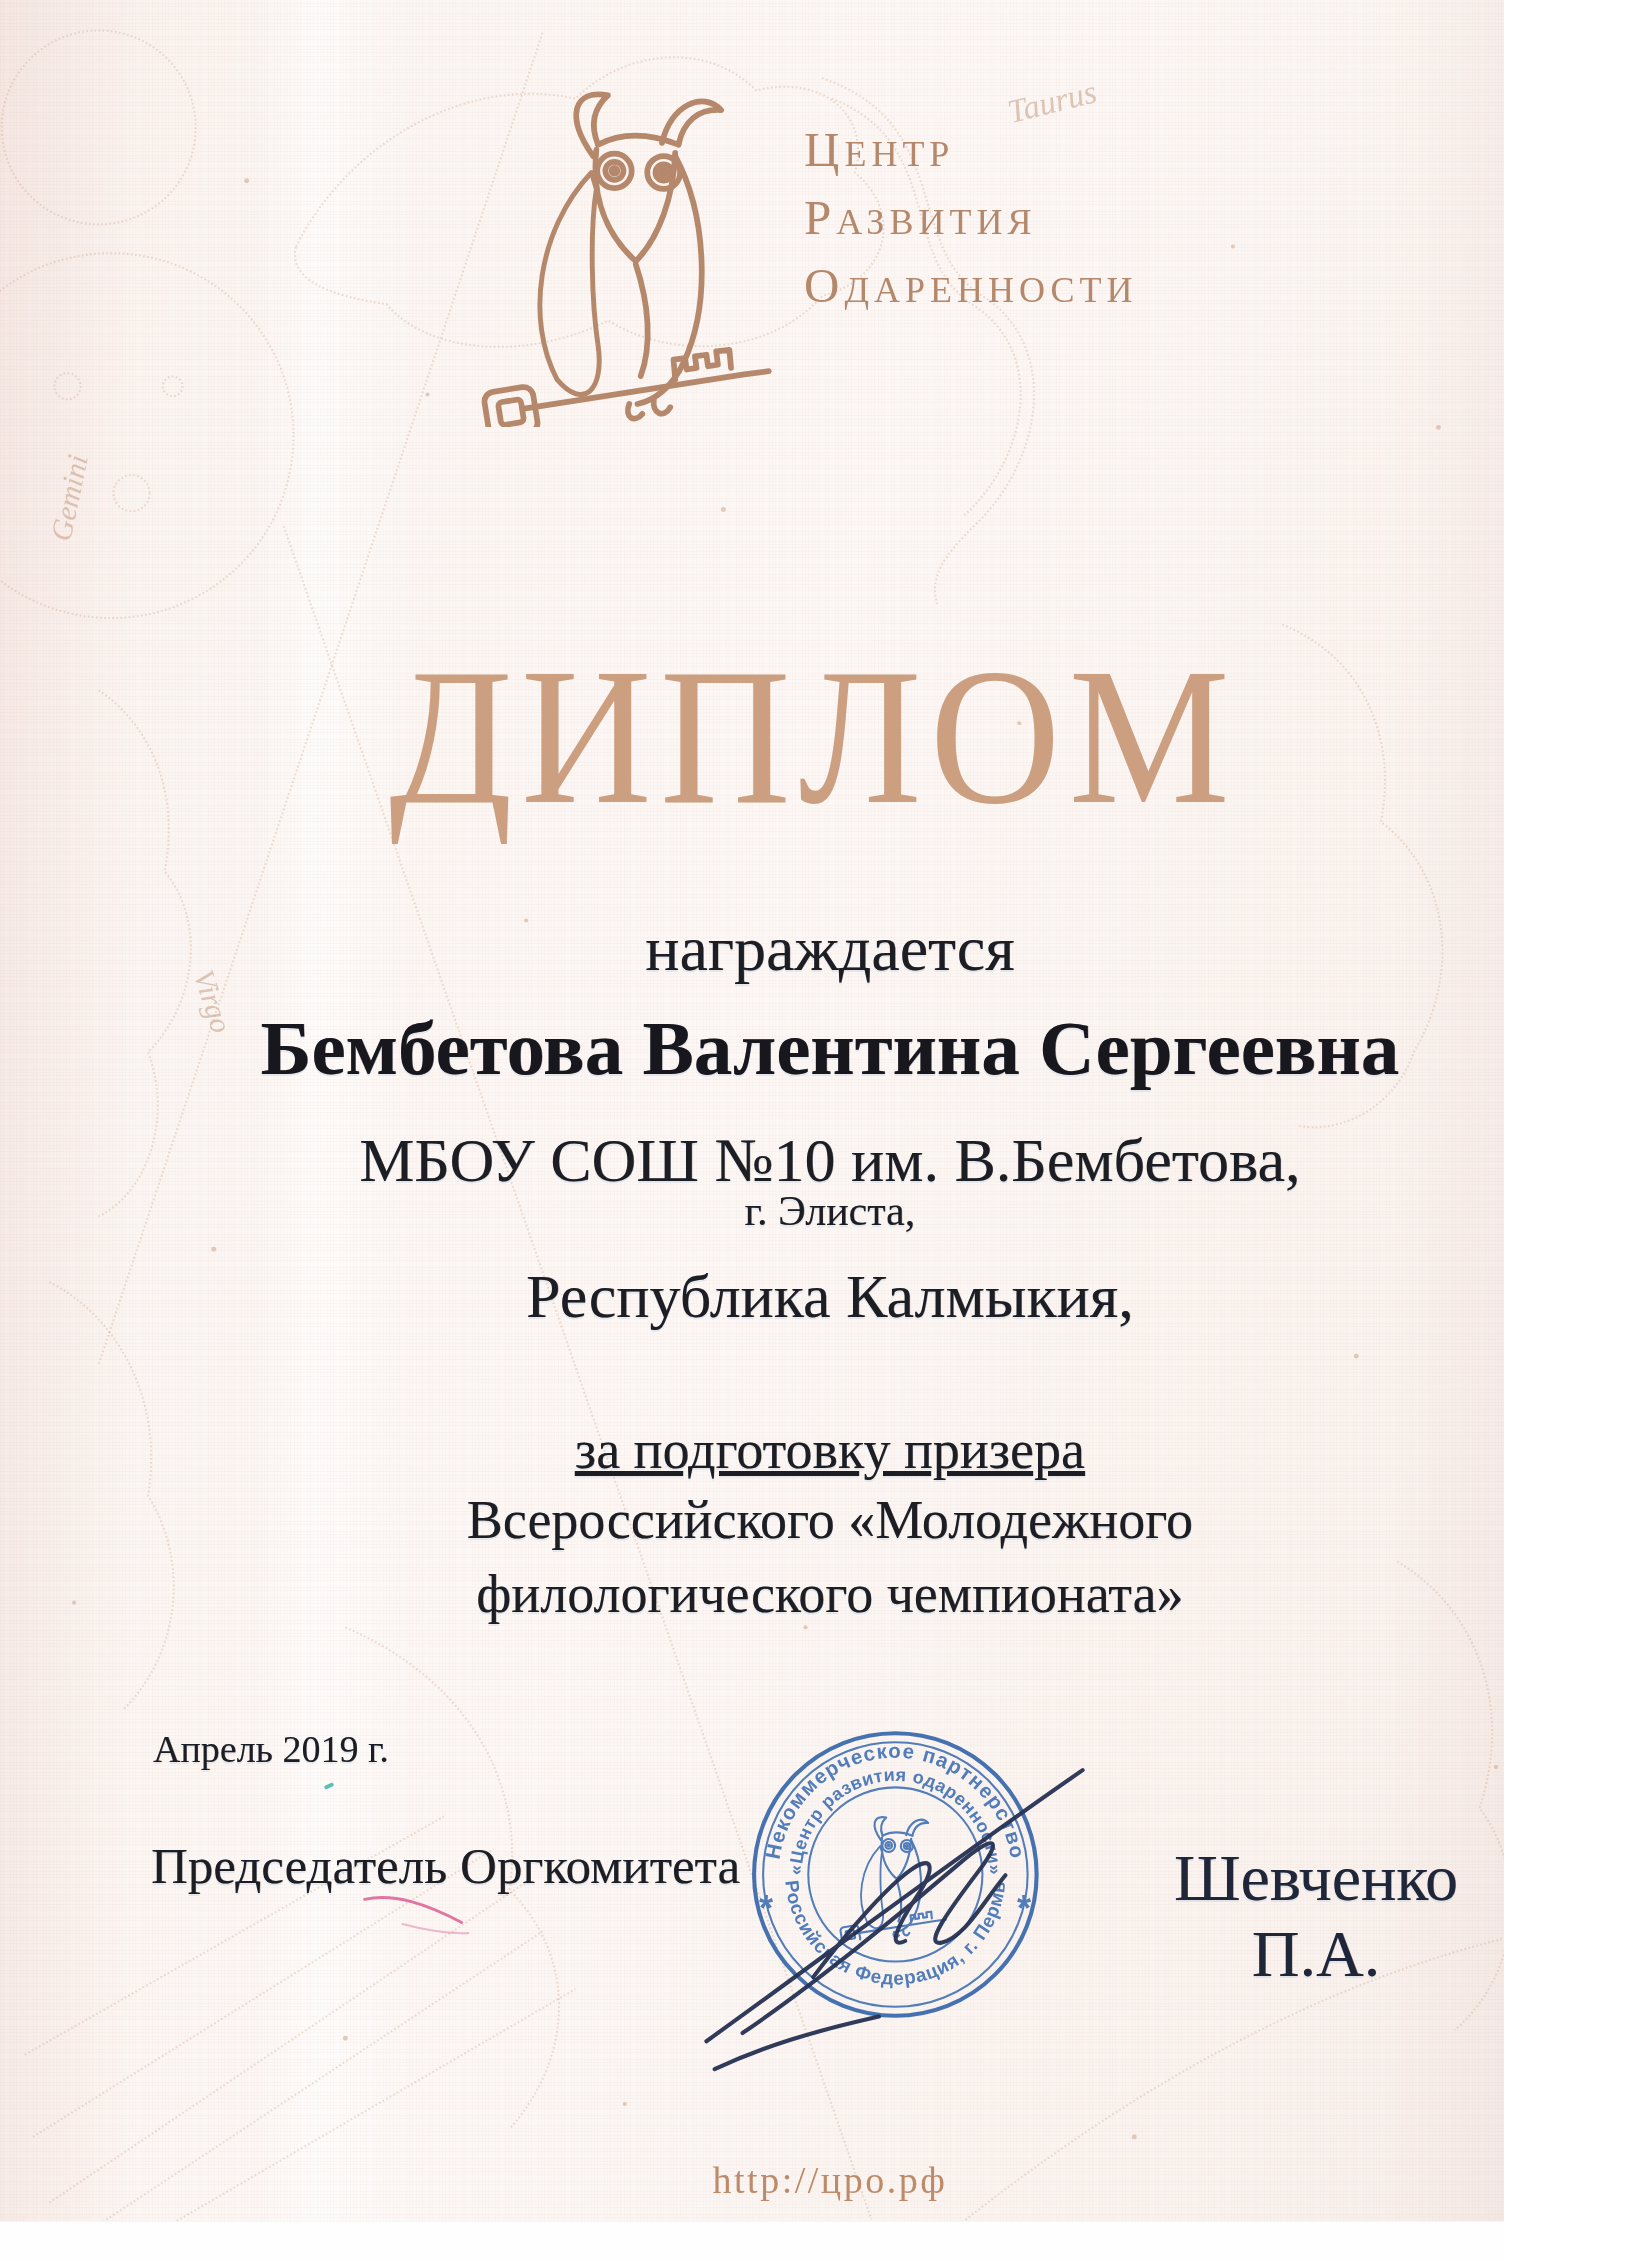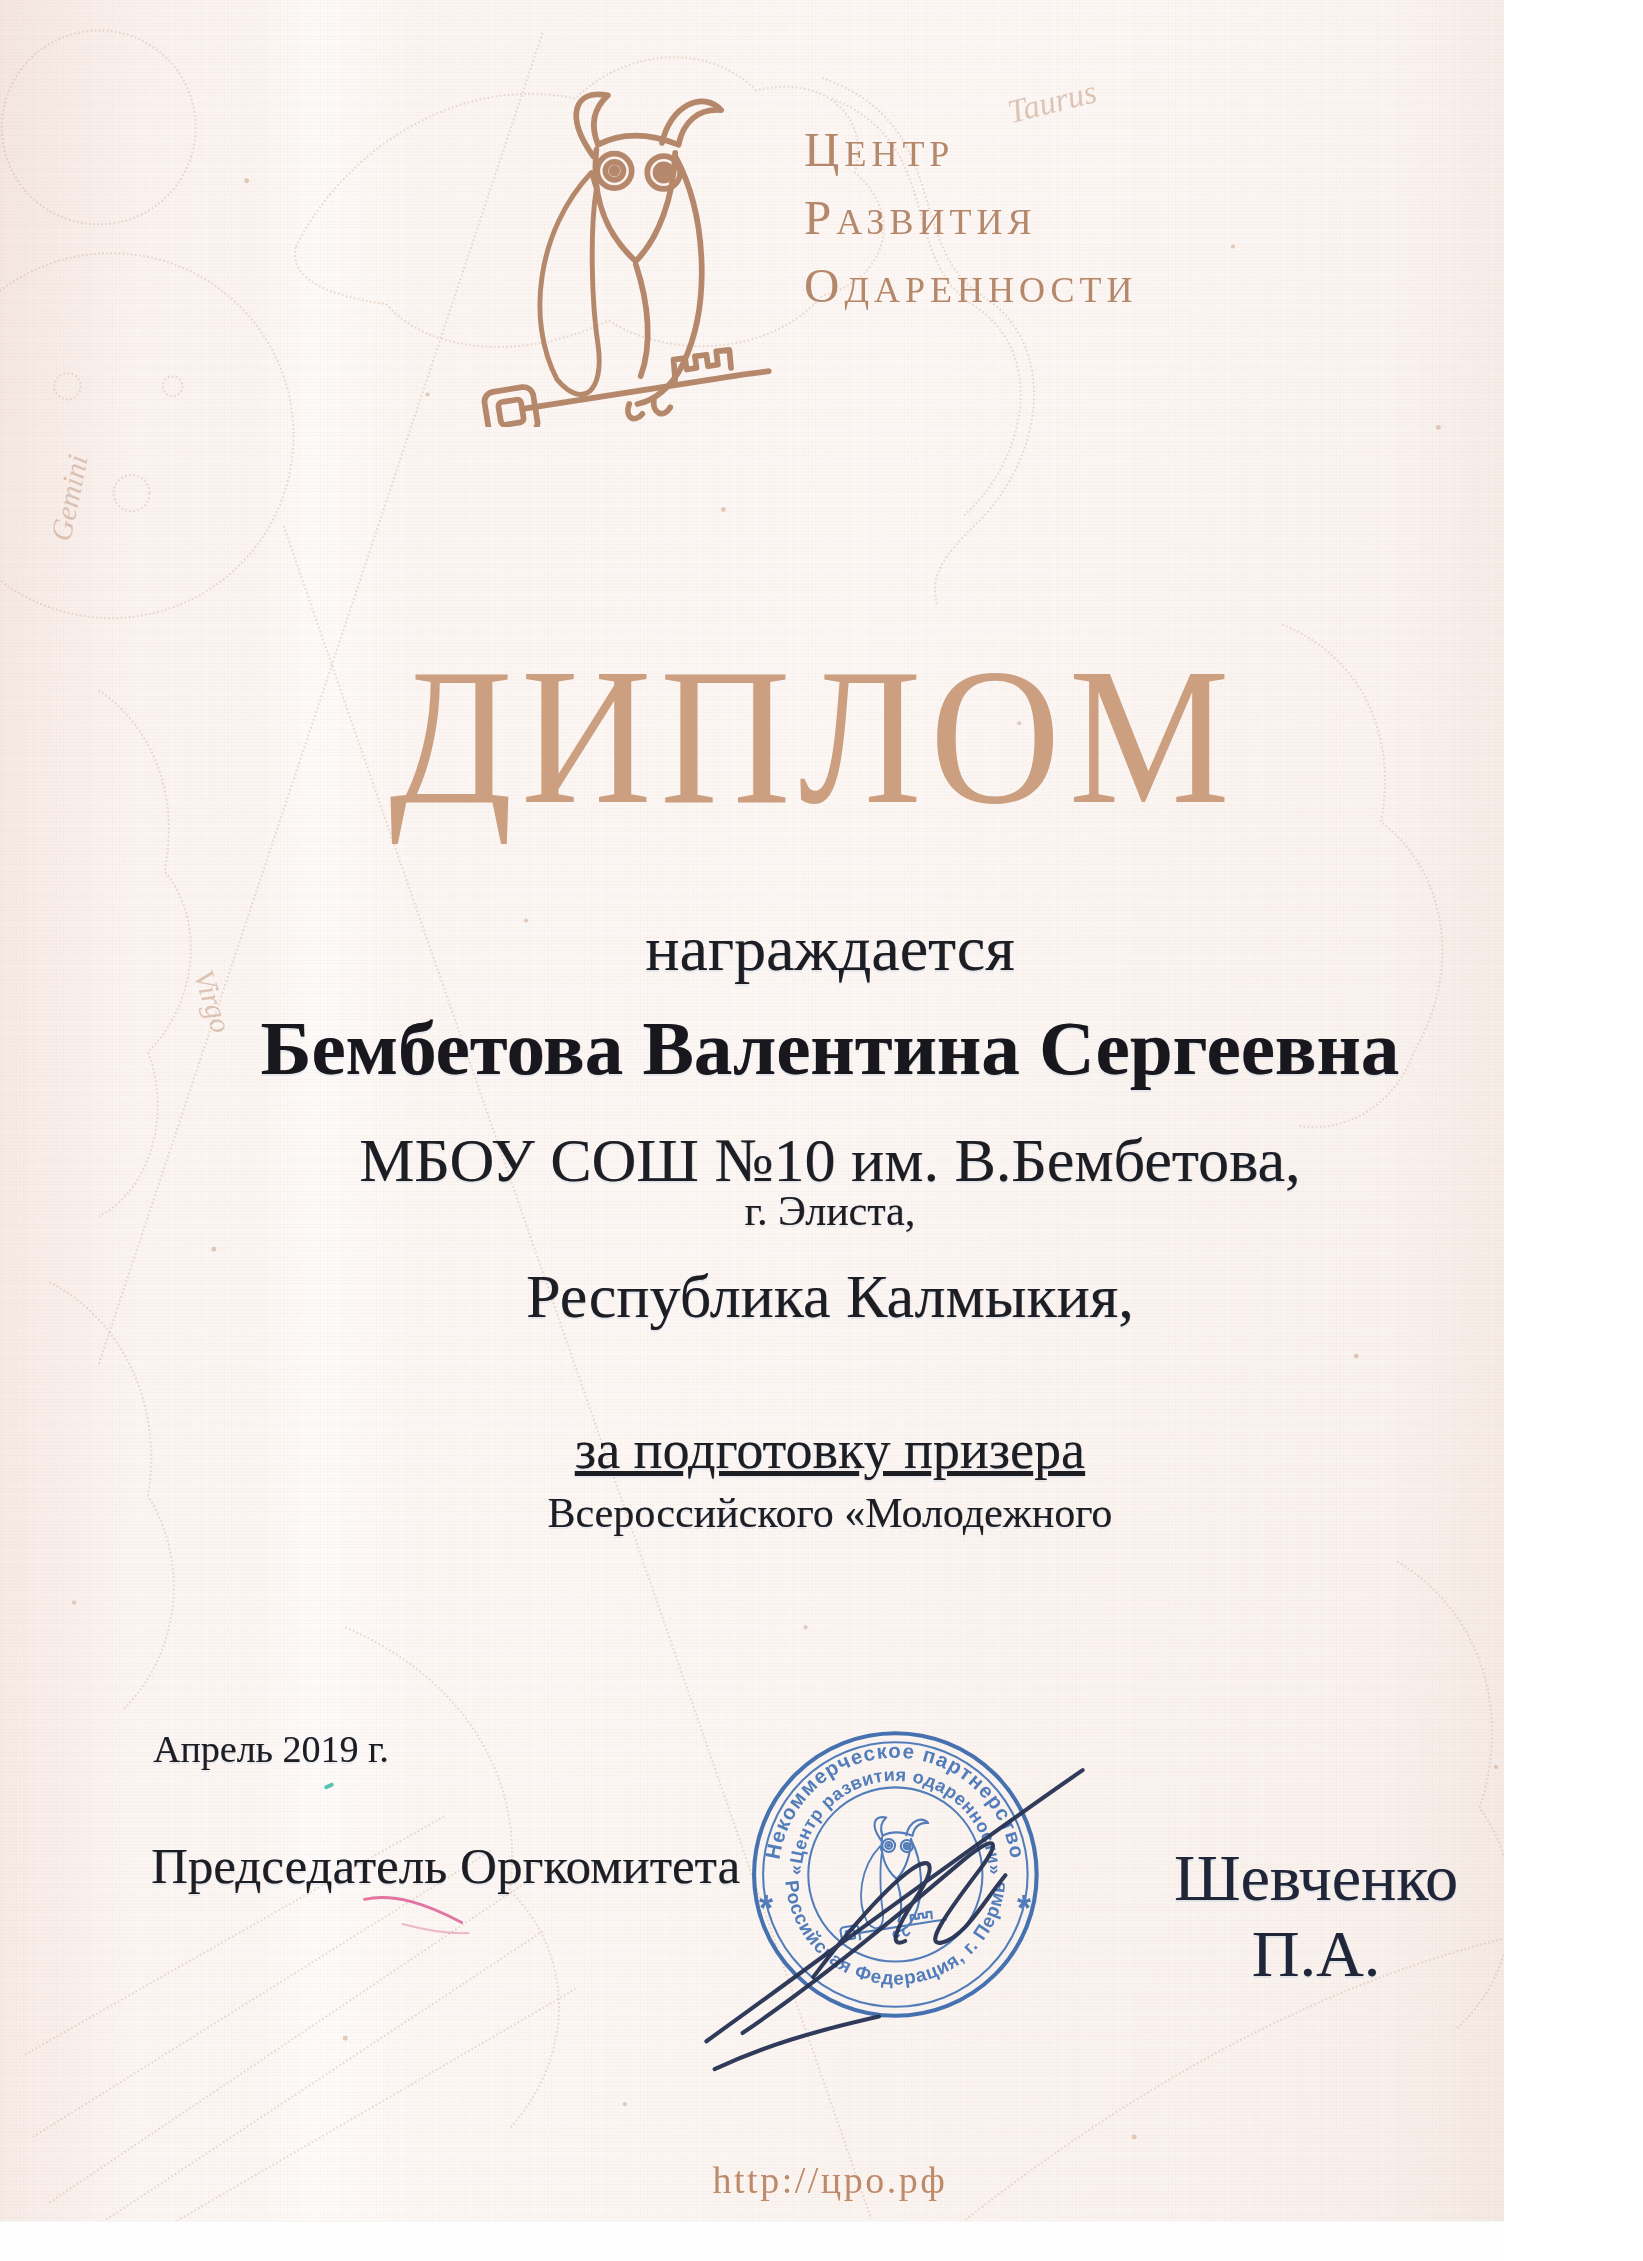--- a/index.html
+++ b/index.html
@@ -38,21 +38,21 @@
     transform:scaleY(1.08); transform-origin:top center; font-weight:normal;
     left:-16.4px; width:1660px; text-align:center;
   }
 
   .award-verb{top:912px; font-size:64px;}
   .recipient {top:1004px; font-size:77px; font-weight:bold; color:#17171d;}
   .school    {top:1125px; font-size:62px;}
   .city      {top:1187px; font-size:42px;}
   .region    {top:1261px; font-size:62px;}
   .reason1   {top:1419px; font-size:54px;text-decoration:underline;}
-  .reason2   {top:1489px; font-size:42px;}
+  .reason2   {top:1489px; font-size:54px;}
   .reason3   {top:1563px; font-size:54px;}
 
   .date-line   {left:153px; top:1727px; font-size:38px;}
   .signer-title{left:151px; top:1837px; font-size:51px;}
   .signer-name {left:1128px; top:1840px; font-size:66px; color:#20263a;text-align:center;}
 
   .stamp-svg{left:690px; top:1714px; width:460px; height:362px; z-index:3;}
   .stamp-text{font-family:"Liberation Sans","DejaVu Sans",sans-serif; font-weight:bold; fill:#3b6db3;}
 
   .pen-mark{left:353px; top:1886px; width:140px; height:58px; z-index:3;}
@@ -155,20 +155,21 @@
 
     <div class="abs title">ДИПЛОМ</div>
 
     <div class="abs center-block ink award-verb">награждается</div>
     <div class="abs center-block ink recipient">Бембетова Валентина Сергеевна</div>
     <div class="abs center-block ink school">МБОУ СОШ №10 им. В.Бембетова,</div>
     <div class="abs center-block ink city">г. Элиста,</div>
     <div class="abs center-block ink region">Республика Калмыкия,</div>
     <div class="abs center-block ink reason1">за подготовку призера</div>
     <div class="abs center-block ink reason2">Всероссийского «Молодежного</div>
+    <div class="abs center-block ink reason3">филологического чемпионата»</div>
 
     <div class="abs ink date-line">Апрель 2019 г.</div>
     <div class="abs ink signer-title">Председатель Оргкомитета</div>
     <div class="abs ink signer-name">Шевченко П.А.</div>
 
     <svg class="abs stamp-svg" viewBox="0 0 560 440">
       <g opacity="0.88">
         <circle cx="250" cy="195" r="172" fill="none" stroke="#2e60a8" stroke-width="5"></circle>
         <circle cx="250" cy="195" r="161" fill="none" stroke="#3b6db3" stroke-width="2.5"></circle>
         <circle cx="250" cy="195" r="106" fill="none" stroke="#3b6db3" stroke-width="2.5"></circle>

